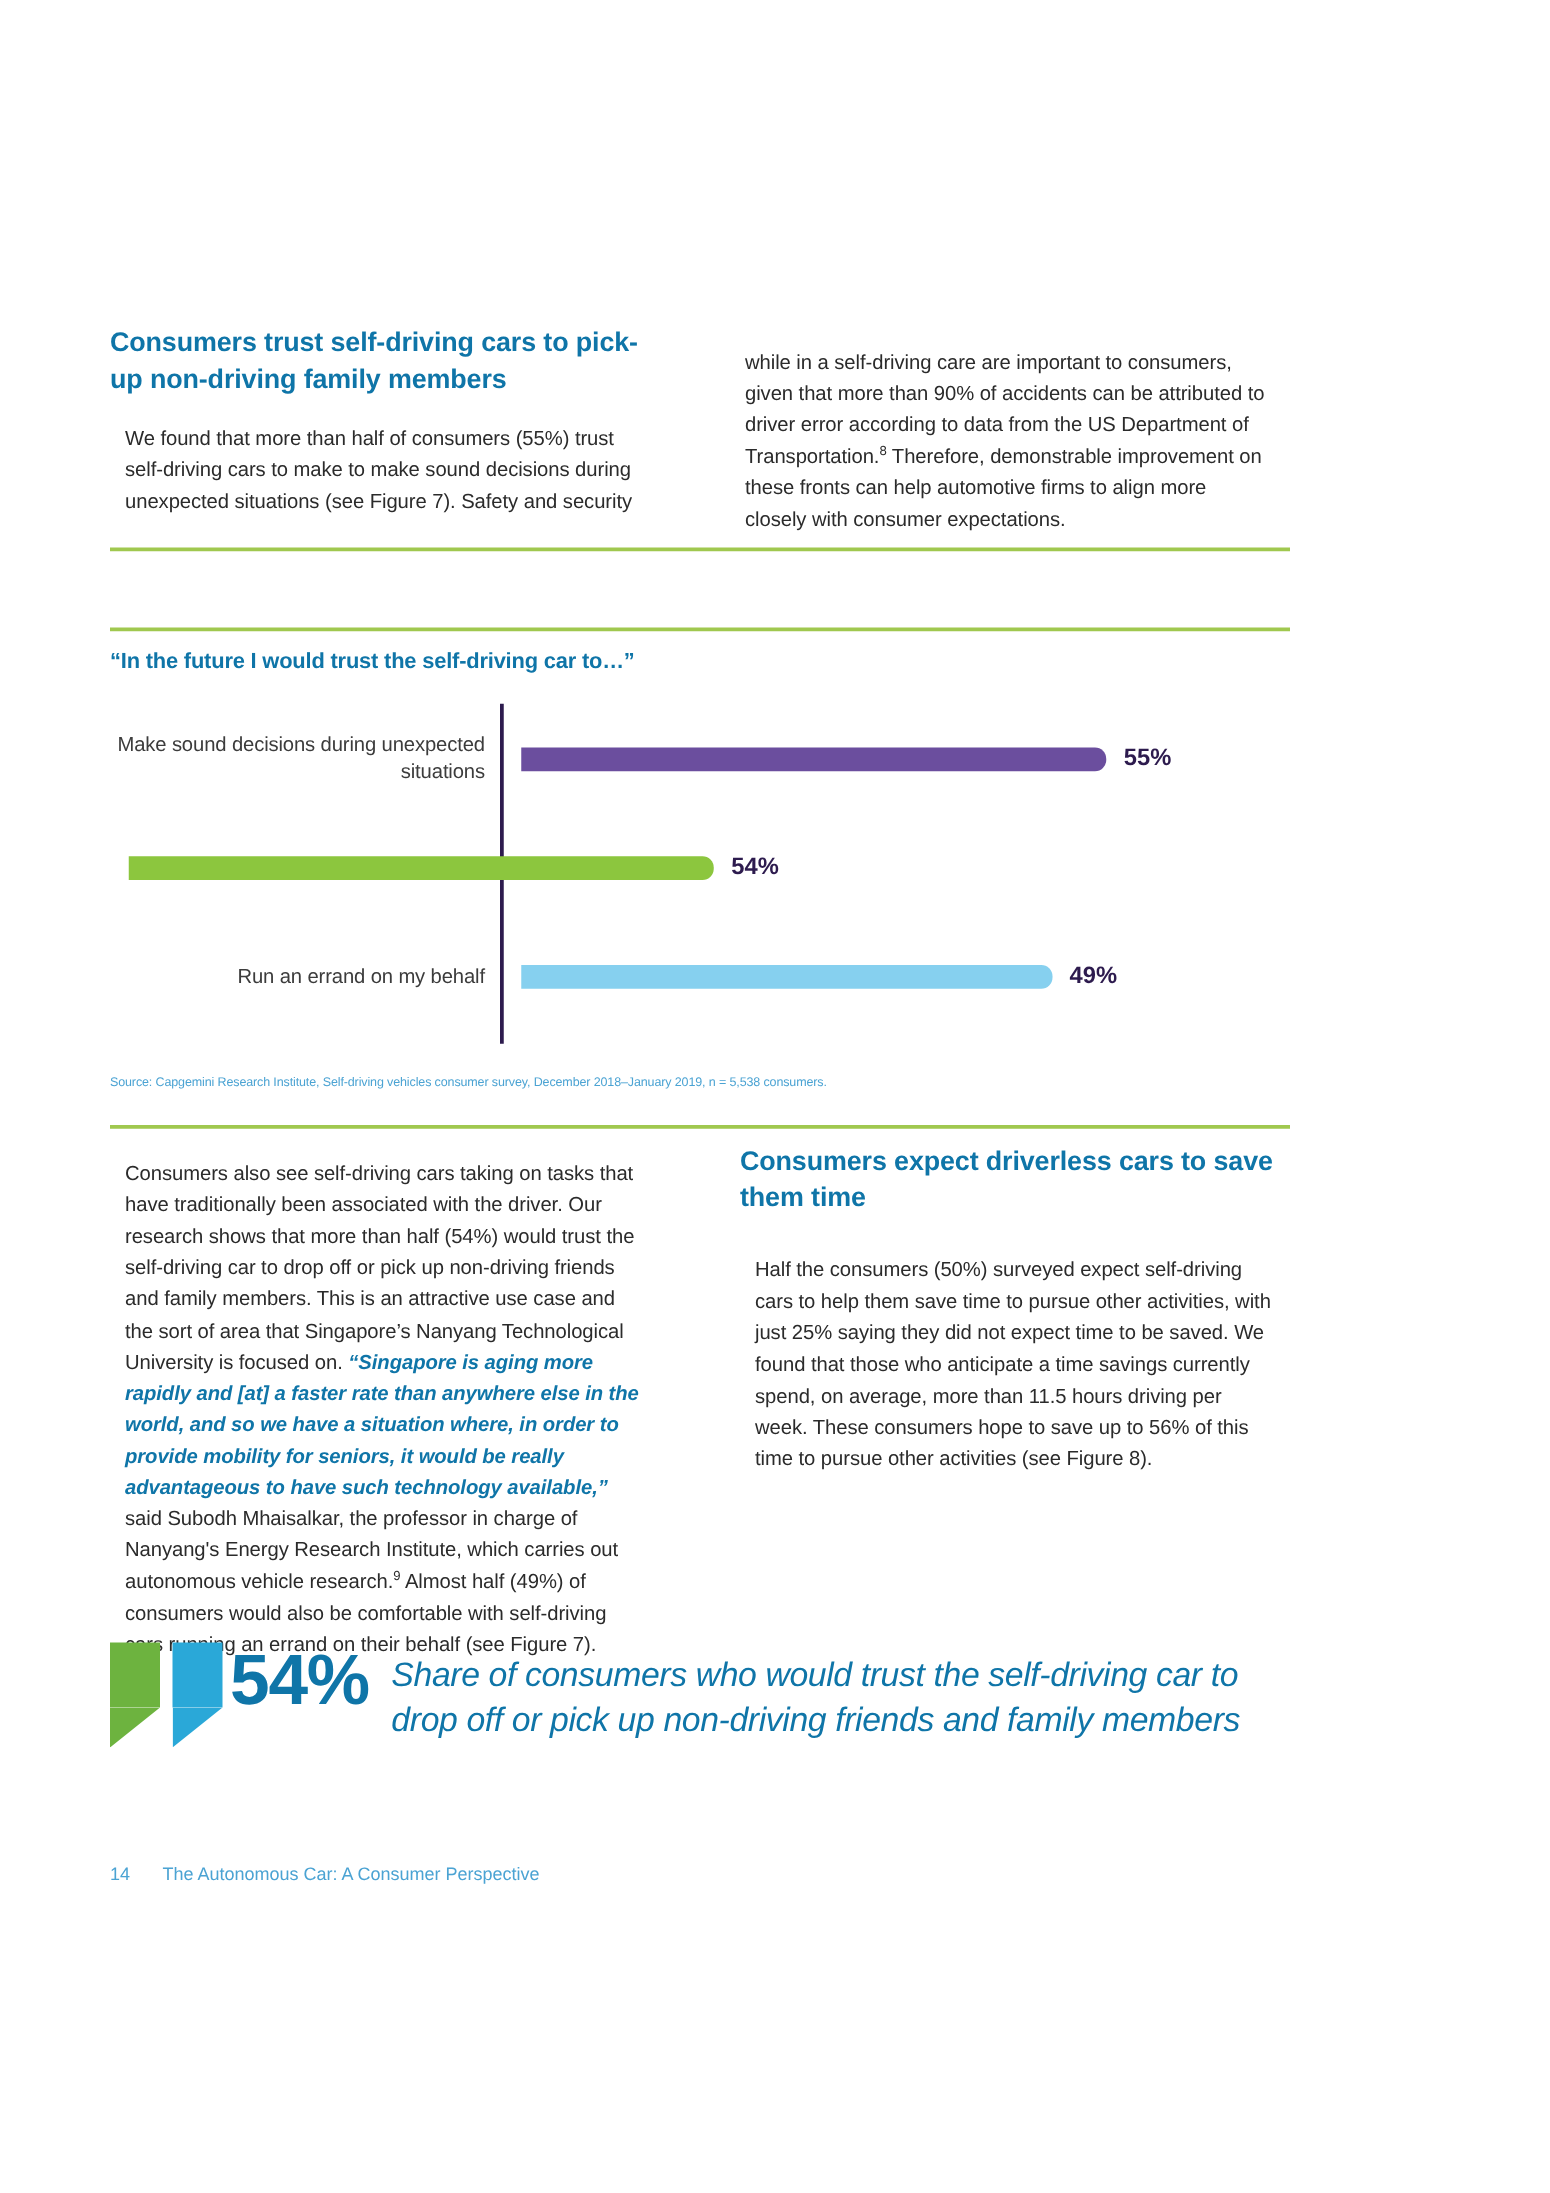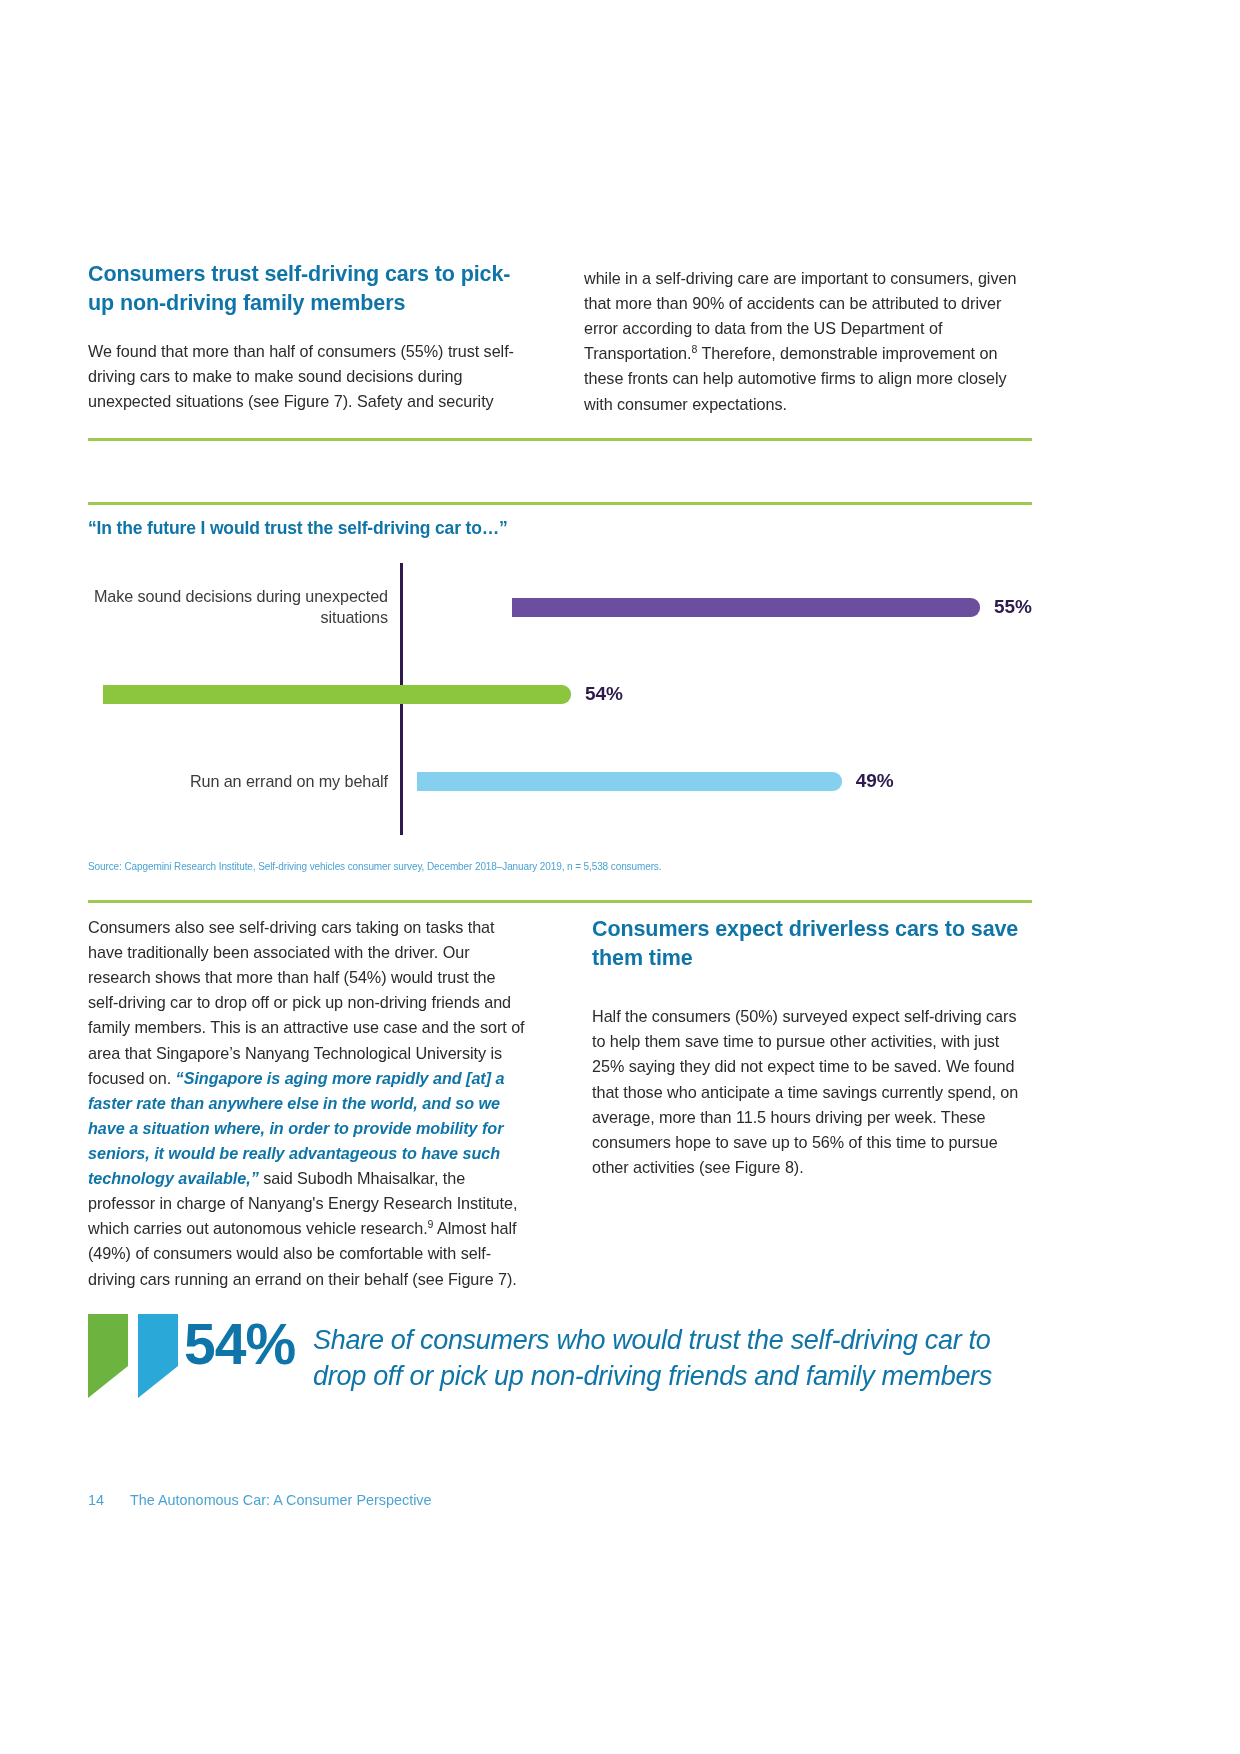--- a/index.html
+++ b/index.html
@@ -37,21 +37,21 @@
   h2.section-head {
     margin: 0 0 22px 0;
     font-size: 21.5px;
     line-height: 1.33;
     font-weight: bold;
     color: #0f75a8;
     letter-spacing: -0.1px;
   }
 
   p.body {
-    margin: 0;
+    margin: 12px;
     font-size: 16.2px;
     line-height: 1.55;
     color: #2b2b2b;
     letter-spacing: -0.05px;
   }
   .col.right p.body { padding-top: 6px; }
   sup { font-size: 10.5px; vertical-align: super; line-height: 0; }
 
   
   .rule-green {
@@ -106,21 +106,21 @@
     background: #2d1b4e;
   }
   .bar-row {
     position: absolute;
     left: 0;
     width: 944px;
     height: 58px;
     display: flex;
     align-items: center;
   }
-  #row-0 { top: 18px; justify-content: space-between; }
+  #row-0 { top: 18px; }
   #row-1 { top: 105px; }
   #row-2 { top: 192px; }
 
   .bar-label {
     width: 300px;
     text-align: right;
     padding-right: 14px;
     font-size: 16.2px;
     line-height: 1.28;
     color: #3c3c3c;

